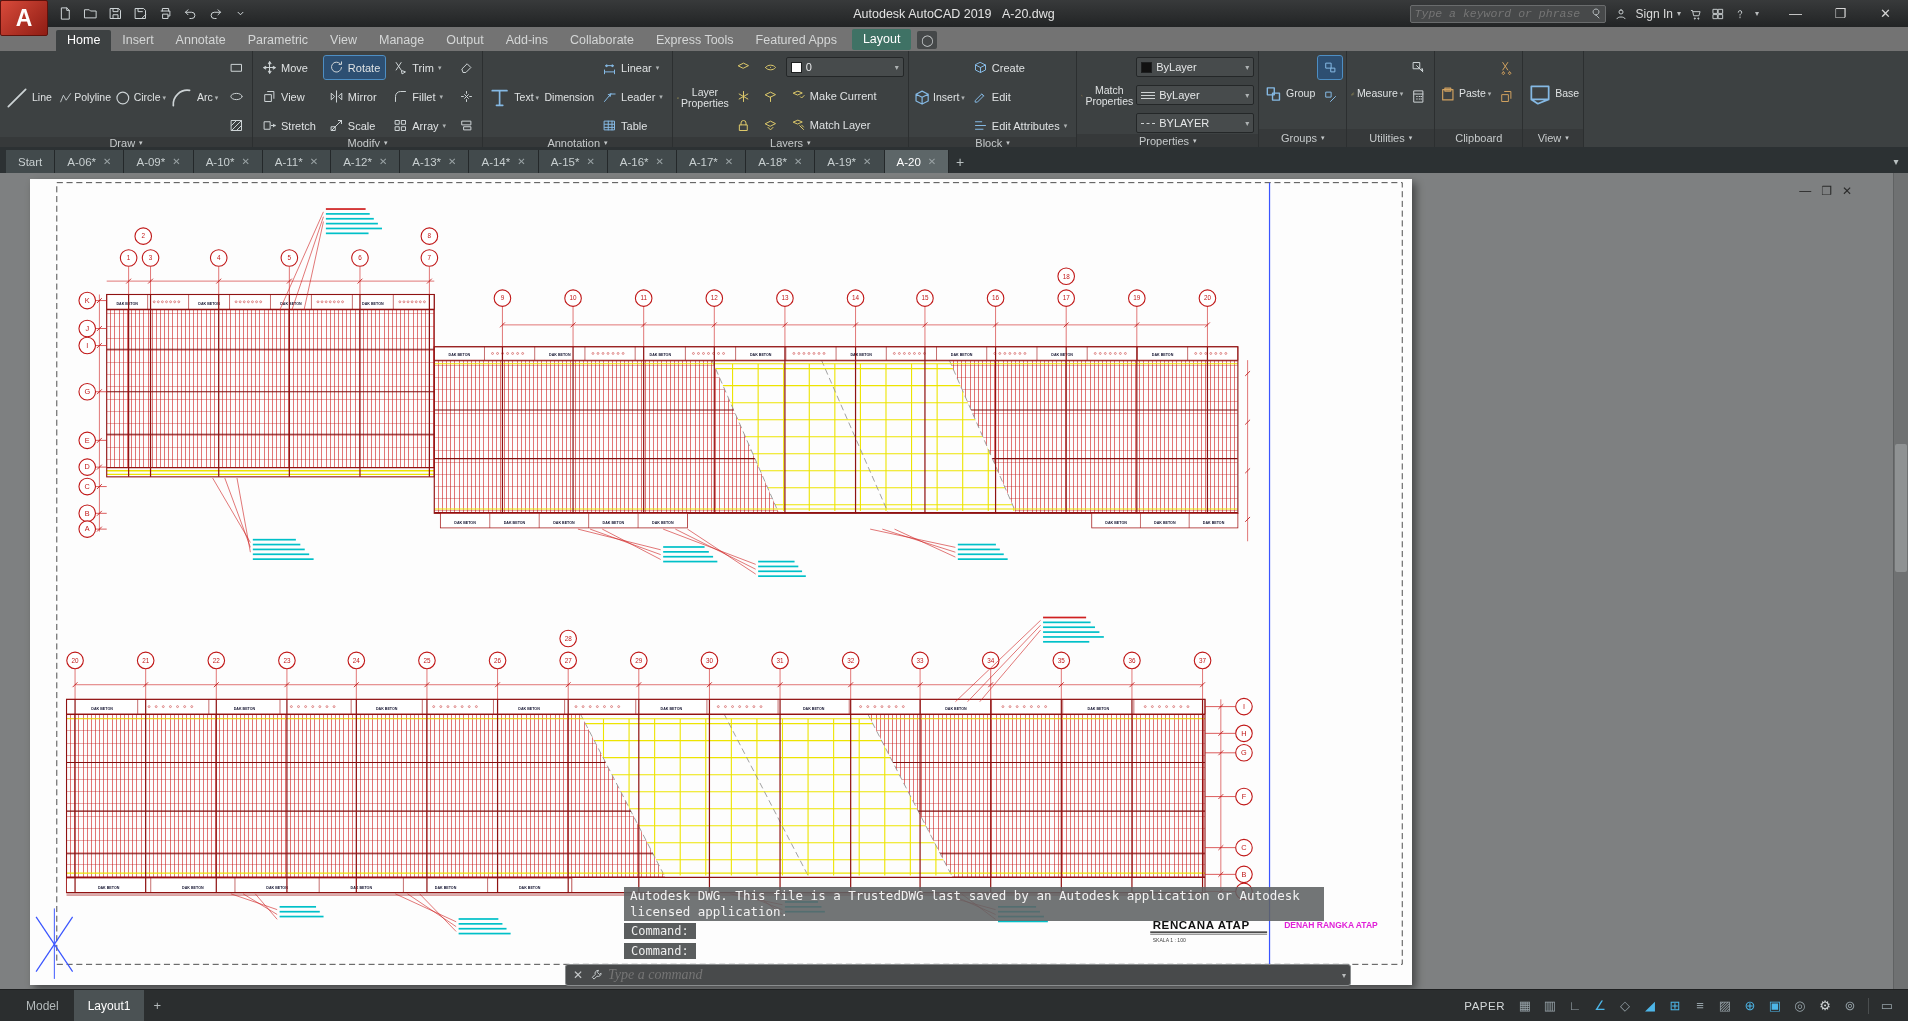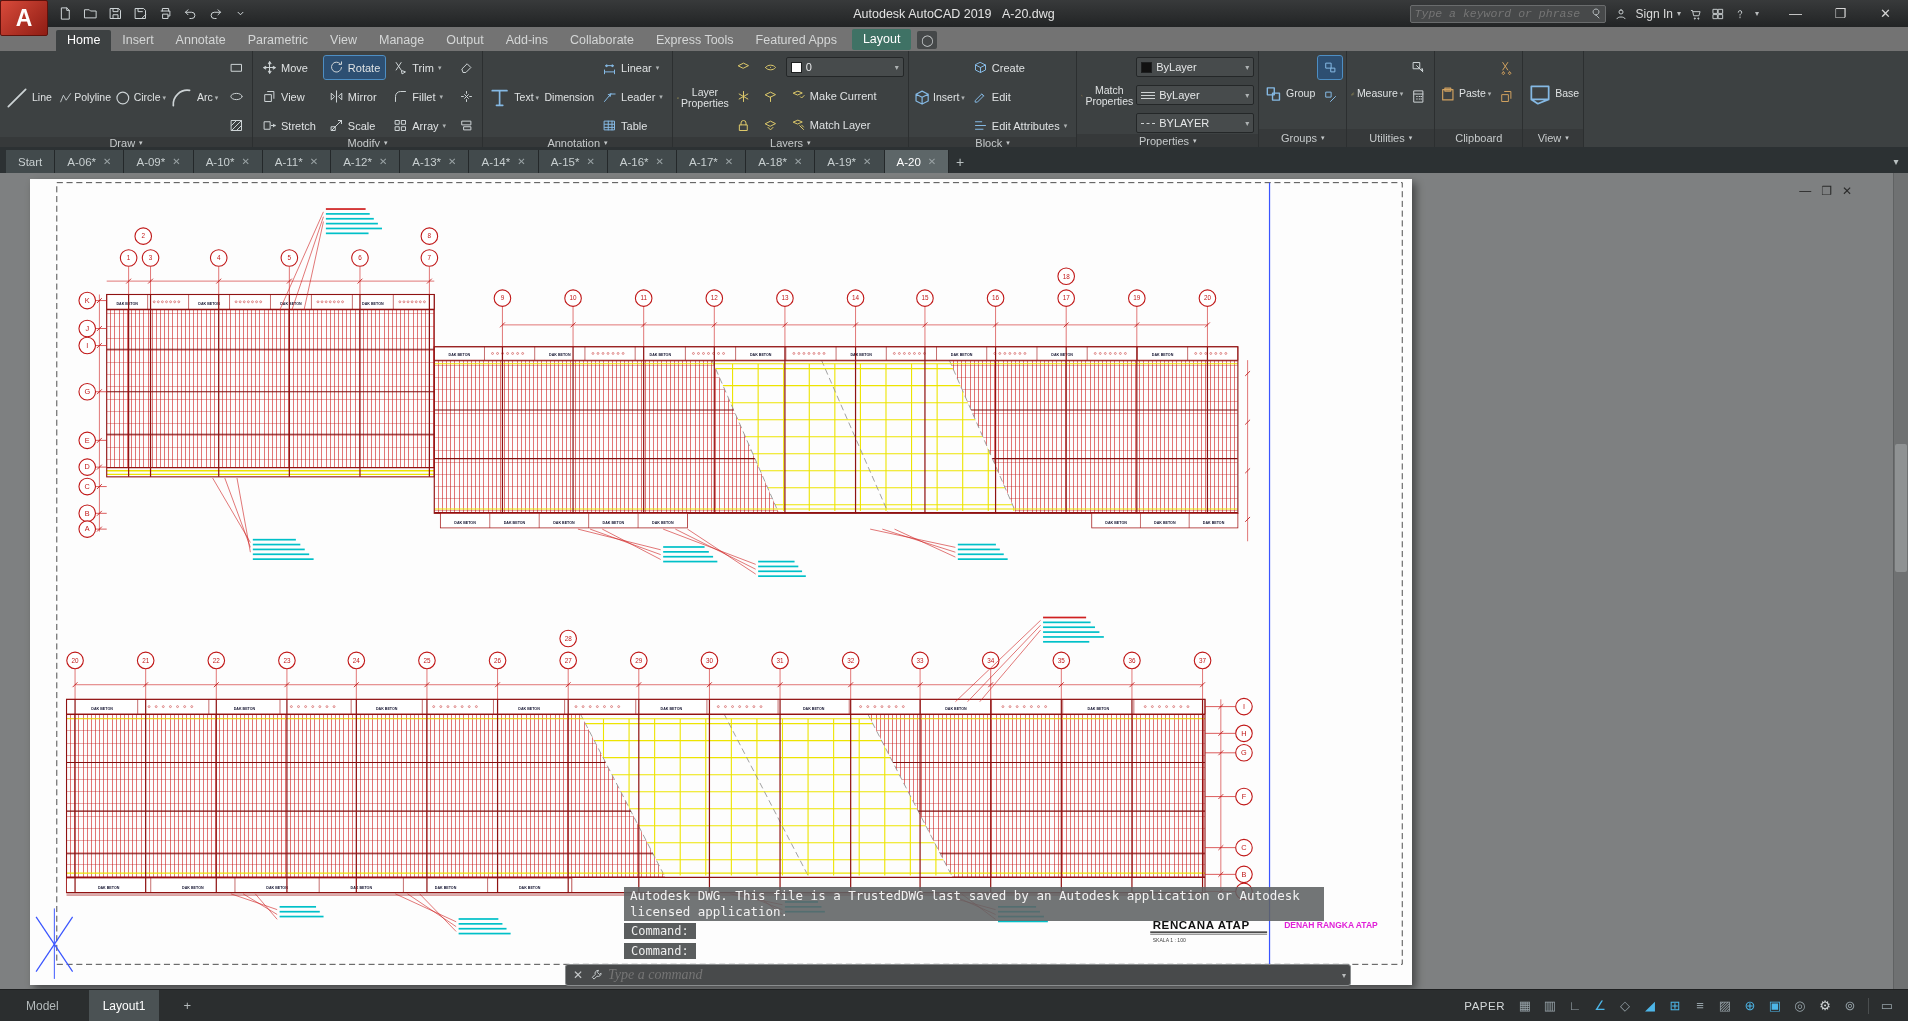--- a/index.html
+++ b/index.html
@@ -69,21 +69,21 @@
 
   
   .cmd-msg{position:absolute;left:624px;top:714px;width:700px;background:rgba(95,98,99,.88);color:#f2f2f2;font-family:"DejaVu Sans Mono",monospace;font-size:12.5px;line-height:16px;padding:1px 6px}
   .cmd-prompt{position:absolute;left:624px;background:rgba(76,79,80,.92);color:#efefef;font-family:"DejaVu Sans Mono",monospace;font-size:12px;padding:1px 7px}
   .cmd-bar{position:absolute;left:565px;top:791px;width:786px;height:22px;background:rgba(62,64,65,.95);border:1px solid #8a8d8e;border-radius:3px;display:flex;align-items:center;padding:0 4px;gap:4px}
   .cmd-bar .xx{color:#c6c9ca;font-size:12px;width:16px;text-align:center}
   .cmd-bar input{flex:1;background:transparent;border:none;outline:none;color:#c3c6c7;font-style:italic;font-size:14px;font-family:Liberation Serif, serif}
 
   
   .statusbar{height:32px;background:#2b2e2f;border-top:1px solid #1e2021;display:flex;align-items:center;flex:0 0 32px}
-  .ltabs{display:flex;align-items:center;height:100%;padding-left:12px;gap:16px}
+  .ltabs{display:flex;align-items:center;height:100%;padding-left:12px;gap:1px}
   .ltab{padding:0 14px;height:100%;display:flex;align-items:center;font-size:12px;color:#b4babb}
   .ltab.active{background:#4b5254;color:#fff}
   .ltab-add{padding:0 8px;color:#b4babb;font-size:13px}
   .status-right{margin-left:auto;display:flex;align-items:center;gap:3px;padding-right:10px}
   .space-label{font-size:11.5px;color:#d3d8d9;letter-spacing:.5px;margin-right:6px}
   .sticon{width:22px;height:21px;display:flex;align-items:center;justify-content:center;font-size:13px;border-radius:2px}
   .sticon.on{color:#4db6e8}.sticon.off{color:#96a2a8}.sticon.neutral{color:#d0d4d5}
   .st-sep{width:1px;height:16px;background:#4a4e4f;margin:0 4px}
 </style>
 </head>

